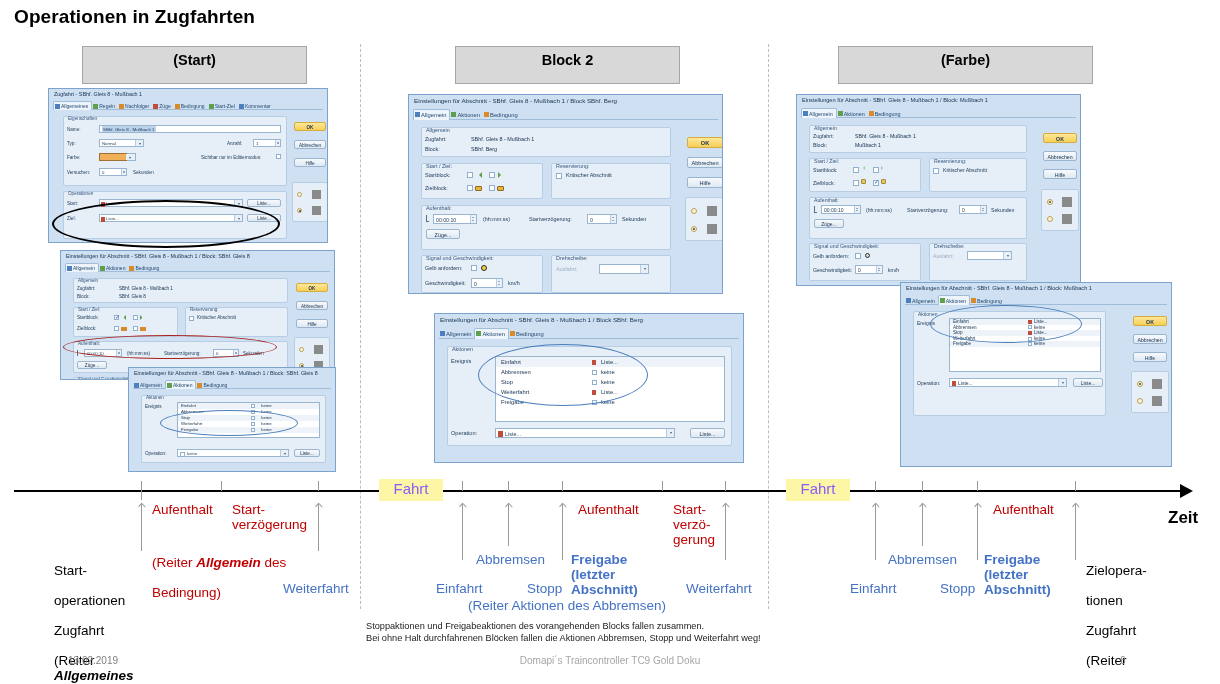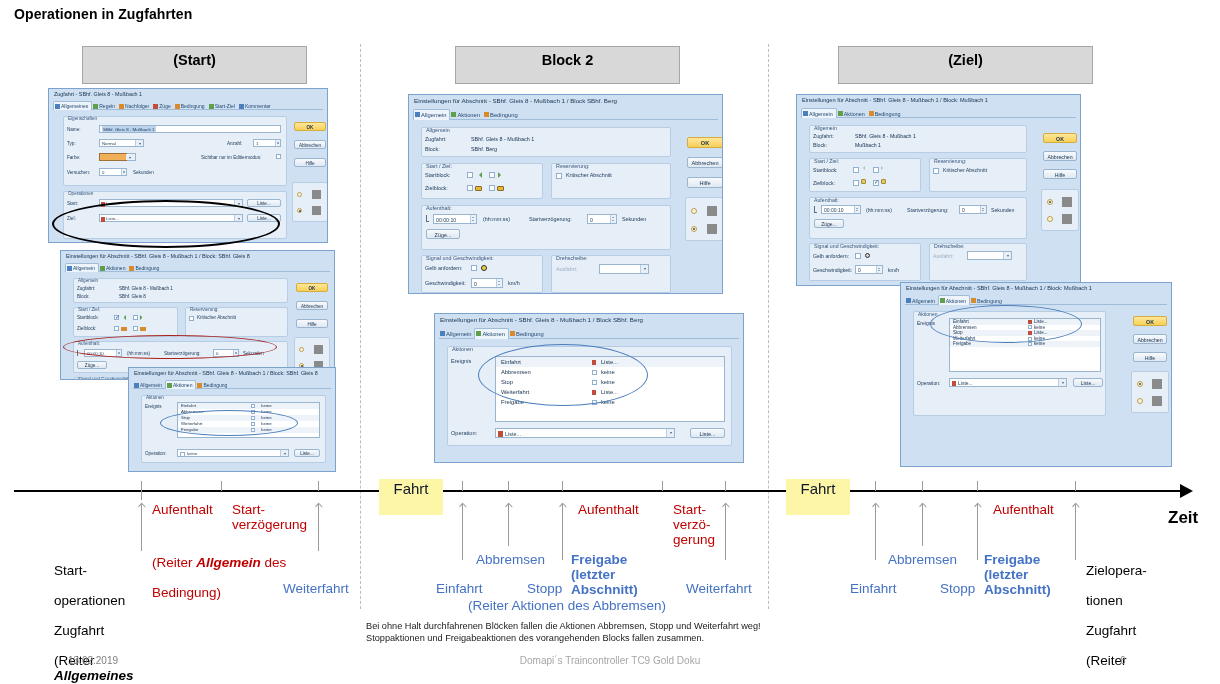--- a/index.html
+++ b/index.html
@@ -7,21 +7,21 @@
   body {
     width:1220px; height:684px; position:relative;
     background:#ffffff;
     font-family:"Liberation Sans", sans-serif;
     overflow:hidden;
   }
 
   
   .slide-title{
     position:absolute; left:14px; top:6px;
-    font-size:14px; font-weight:bold; color:#000;
+    font-size:19px; font-weight:bold; color:#000;
     letter-spacing:.1px;
   }
 
   
   .block-head{
     position:absolute; background:#d8d8d8; border:1px solid #a6a6a6;
     text-align:center; font-size:14.5px; font-weight:bold; color:#000;
     line-height:16px; padding-top:5px; height:38px;
   }
   #bh1{ left:82px;  top:46px;  width:225px; }
@@ -134,21 +134,21 @@
   .tick{ position:absolute; width:1px; background:#9a9a9a; }
   .uparrow{ position:absolute; width:1px; background:#9a9a9a; }
   .uparrow:before, .uparrow:after{
     content:""; position:absolute; top:0; width:4.5px; height:1px; background:#9a9a9a;
   }
   .uparrow:before{ left:-3.6px; transform:rotate(-48deg); transform-origin:right center;}
   .uparrow:after{ left:0.6px;  transform:rotate(48deg); transform-origin:left center;}
 
   .fahrt{
     position:absolute; background:#fdf6a6; text-align:center;
-    font-size:15px; color:#0f172a; line-height:20px; height:36px;
+    font-size:15px; color:#8b5cf6; line-height:20px; height:22px;
   }
   .zeit{ position:absolute; font-size:17px; font-weight:bold; color:#000; }
 
   .tl-red{ position:absolute; color:#c00000; font-size:13.5px; line-height:15px; white-space:pre-line;}
   .tl-blue{ position:absolute; color:#4472c4; font-size:13.5px; line-height:15px; white-space:pre-line;}
   .tl-blue.bold{ font-weight:bold; }
   .tl-black{ position:absolute; color:#000; font-size:13.5px; line-height:15px; white-space:pre-line;}
   .tl-black i{ font-style:italic; font-weight:bold; }
   .tl-red i{ font-style:italic; font-weight:bold; }
 
@@ -165,21 +165,21 @@
 
 <div class="slide-title">Operationen in Zugfahrten</div>
 
 <div class="block-head" id="bh1">
   <div>(Start)</div>
 </div>
 <div class="block-head" id="bh2">
   <div>Block 2</div>
 </div>
 <div class="block-head" id="bh3">
-  <div>(Ziel)</div>
+  <div>(Farbe)</div>
 </div>
 
 <div class="vsep" id="sep1"></div>
 <div class="vsep" id="sep2"></div>
 
 <div class="dlg" style="left:48px; top:88px; width:280px; height:155px;">
   <div class="title">Zugfahrt - SBhf. Gleis 8 - Mußbach 1</div>
 
   <div class="tabstrip" style="top:12px;">
     <span class="tab sel"><span class="ico blue ti"></span><span>Allgemeines</span></span><span class="tab"><span class="ico green ti"></span><span>Regeln</span></span><span class="tab"><span class="ico org ti"></span><span>Nachfolger</span></span><span class="tab"><span class="ico red ti"></span><span>Züge</span></span><span class="tab"><span class="ico org ti"></span><span>Bedingung</span></span><span class="tab"><span class="ico green ti"></span><span>Start-Ziel</span></span><span class="tab"><span class="ico blue ti"></span><span>Kommentar</span></span>
@@ -706,18 +706,18 @@
 <div class="tl-black" style="left:1086px; top:548px; width:120px;">
   <span>Zielopera-</span><br>
   <span>tionen</span><br>
   <span>Zugfahrt</span><br>
   <span>(Reiter</span><br>
   <i>Allgemeines</i><br>
   
 </div>
 
 <div class="footnote">
+  <div>Stoppaktionen und Freigabeaktionen des vorangehenden Blocks fallen zusammen.</div>
   <div>Bei ohne Halt durchfahrenen Blöcken fallen die Aktionen Abbremsen, Stopp und Weiterfahrt weg!</div>
-  <div>Stoppaktionen und Freigabeaktionen des vorangehenden Blocks fallen zusammen.</div>
 </div>
 <div class="foot-date">13.02.2019</div>
 <div class="foot-center">Domapi´s Traincontroller TC9 Gold Doku</div>
 <div class="foot-page">6</div>
 
 </body></html>

